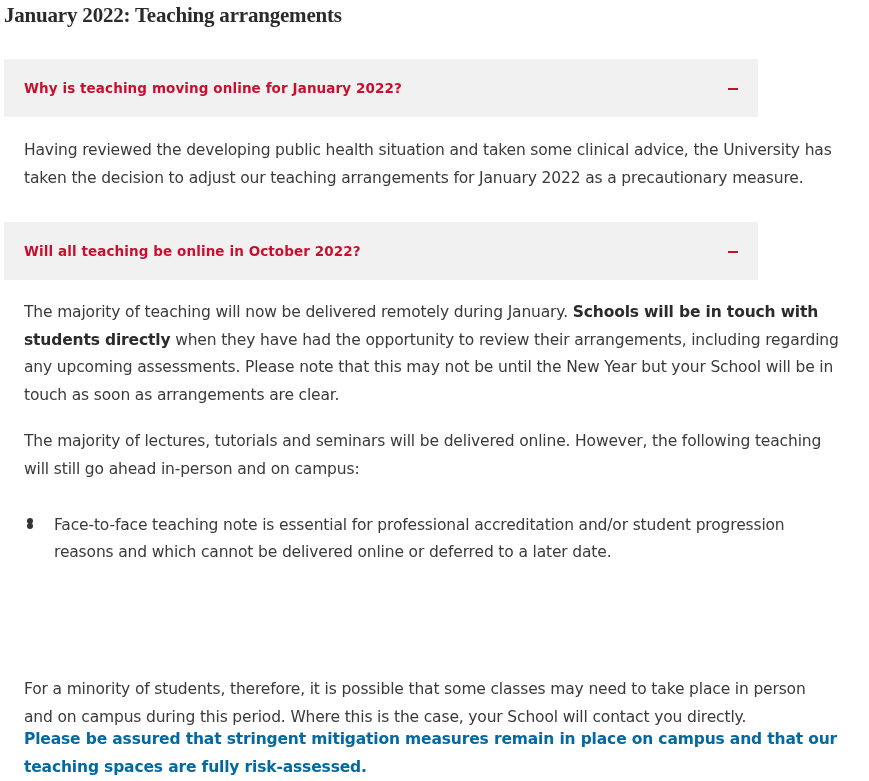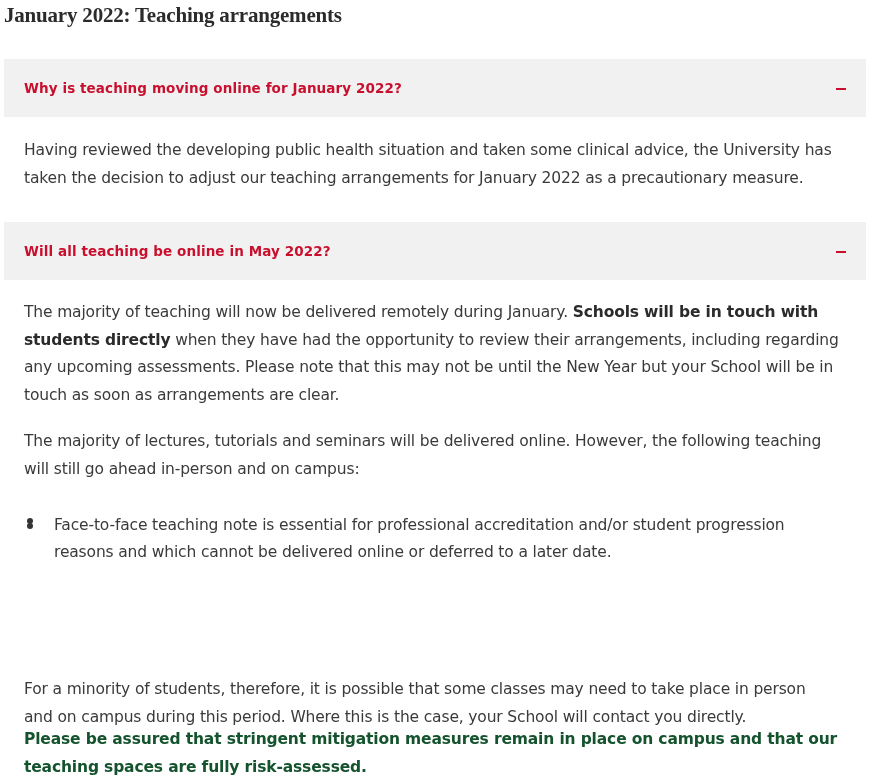--- a/index.html
+++ b/index.html
@@ -21,21 +21,21 @@
       font-family: Liberation Serif, serif;
       font-size: 21px;
       font-weight: bold;
       color: #2b2b2b;
       letter-spacing: -0.2px;
       white-space: nowrap;
     }
     .accordion-header {
       position: absolute;
       left: 4px;
-      width: 862px;
+      width: 754px;
       height: 58px;
       background: #f2f1f2;
       cursor: pointer;
     }
     .accordion-header .q {
       position: absolute;
       left: 20px;
       top: 50%;
       transform: translateY(-50%);
       font-size: 13.5px;
@@ -82,36 +82,36 @@
       position: absolute;
       left: 3px;
       top: 11px;
       width: 6px;
       height: 6px;
       border-radius: 50%;
       background: #333333;
     }
     .bold-para {
       font-weight: bold;
-      color: #14532d;
+      color: #0369a1;
     }
   </style>
 </head>
 <body>
 
 <h1 class="page-title">January 2022: Teaching arrangements</h1>
 
 <div class="accordion-header" style="top:59px;">
   <span class="q">Why is teaching moving online for January 2022?</span>
   <span class="minus"></span>
 </div>
 <p class="para" style="top:137px;">Having reviewed the developing public health situation and taken some clinical advice, the University has taken the decision to adjust our teaching arrangements for January 2022 as a precautionary measure.</p>
 
 <div class="accordion-header" style="top:222px;">
-  <span class="q">Will all teaching be online in May 2022?</span>
+  <span class="q">Will all teaching be online in October 2022?</span>
   <span class="minus"></span>
 </div>
 
 <p class="para" style="top:299px;"><span>The majority of teaching will now be delivered remotely during January. </span><b>Schools will be in touch with students directly</b><span> when they have had the opportunity to review their arrangements, including regarding any upcoming assessments.  Please note that this may not be until the New Year but your School will be in touch as soon as arrangements are clear.</span></p>
 
 <p class="para" style="top:428px;">The majority of lectures, tutorials and seminars will be delivered online. However, the following teaching will still go ahead in-person and on campus:</p>
 
 <ul class="bullets" style="top:507px;">
   <li>
     <span class="dot"></span>

